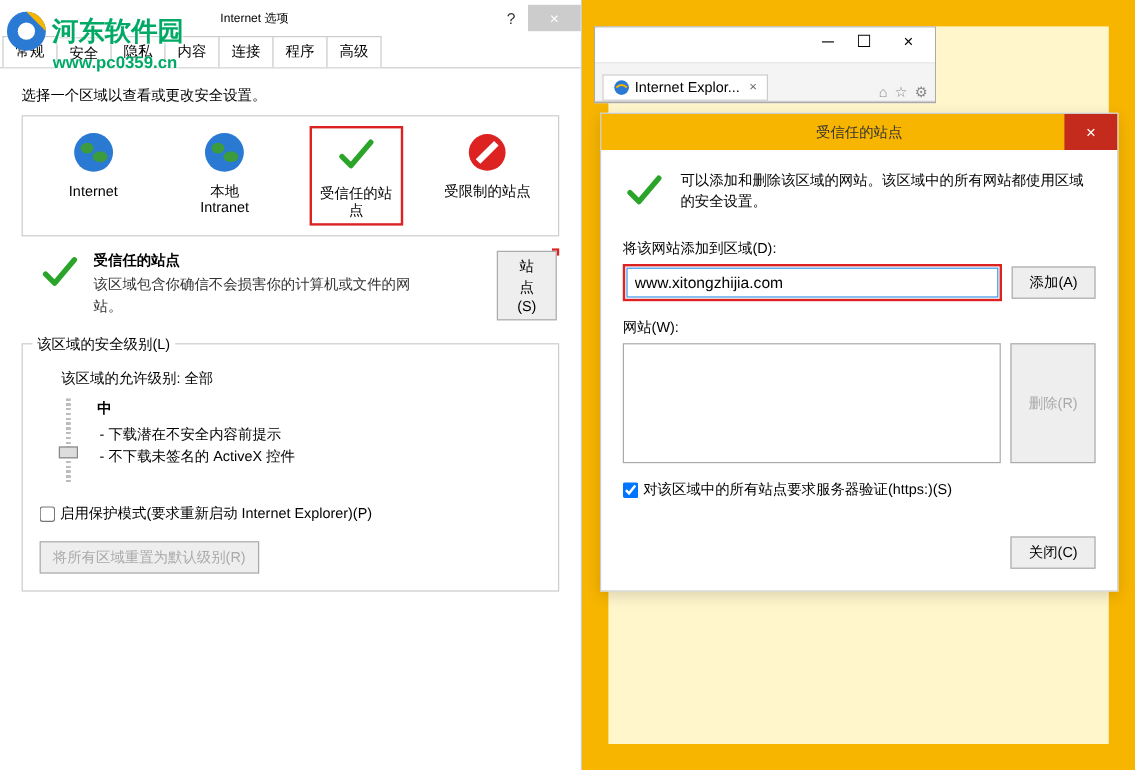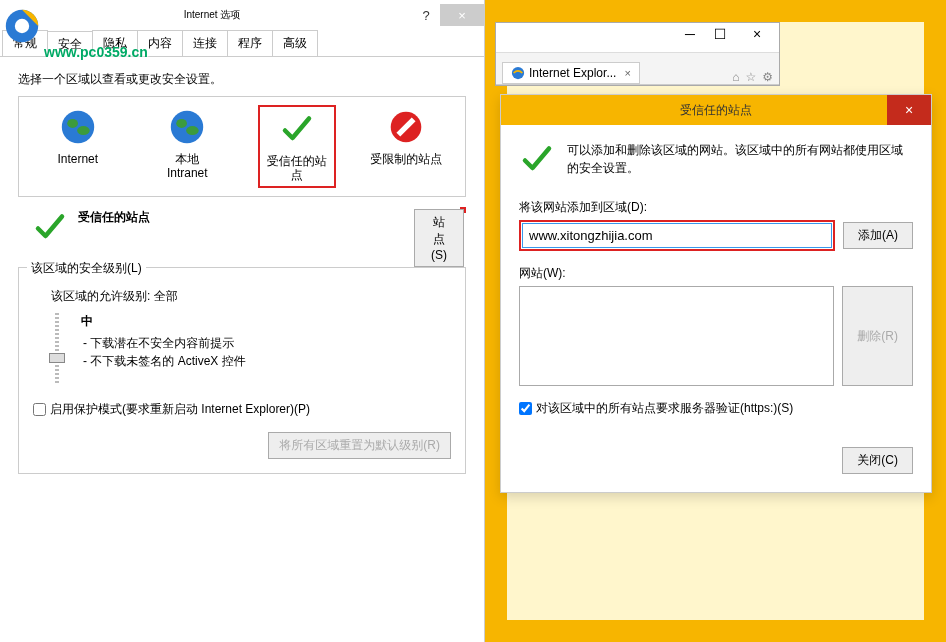--- a/index.html
+++ b/index.html
@@ -48,21 +48,21 @@
 .slider .thumb { position: absolute; left: 2px; top: 40px; width: 16px; height: 10px; background: #ddd; border: 1px solid #888; }
 .level-detail { flex: 1; }
 .level-detail .lname { font-weight: bold; margin-bottom: 4px; }
 .level-detail .lline { margin-left: 2px; line-height: 18px; }
 
 .protect-row { display: flex; align-items: center; margin-top: 18px; }
 .protect-row input { margin-right: 4px; }
 .btn-row { display: flex; justify-content: flex-end; gap: 8px; margin-top: -30px; }
 .btn { padding: 4px 10px; border: 1px solid #aaa; background: #eee; }
 .btn.disabled { color: #aaa; }
-.reset-row { display: flex; justify-content: flex-end; margin-top: 14px; }
+.reset-row { display: flex; justify-content: flex-start; margin-top: 14px; }
 
 
 .right-bg { position: absolute; left: 485px; top: 0; width: 461px; height: 642px; background: #f7b500; }
 .right-bg-inner { position: absolute; left: 22px; top: 22px; right: 22px; bottom: 22px; background: #fff6cc; }
 
 .ie-window { position: absolute; left: 495px; top: 22px; width: 285px; background: #fff; border: 1px solid #aaa; }
 .ie-titlebar { height: 30px; display: flex; justify-content: flex-end; background: #fff; border-bottom: 1px solid #ddd; }
 .ie-titlebar .wbtn { width: 30px; height: 22px; display: flex; align-items: center; justify-content: center; font-size: 14px; }
 .ie-titlebar .wbtn.close { width: 44px; }
 .ie-tab-row { height: 32px; display: flex; align-items: flex-end; padding: 0 6px; background: #f4f4f4; border-bottom: 1px solid #ccc; }
@@ -97,21 +97,21 @@
 </style>
 </head>
 <body>
 
 <div class="watermark">
   <svg class="logo" viewBox="0 0 40 40">
       <circle cx="20" cy="20" r="18" fill="#2a7ad4"></circle>
       <path d="M20 2 A18 18 0 0 1 38 20" fill="#f7b500"></path>
       <circle cx="20" cy="20" r="8" fill="#fff"></circle>
     </svg>
-  <br>
+  <span class="txt">河东软件园</span><br>
   <span class="url">www.pc0359.cn</span>
 </div>
 
 <div class="right-bg">
   <div class="right-bg-inner"></div>
 </div>
 
 <div class="dlg-left">
   <div class="titlebar">
     <span class="title">Internet 选项</span>
@@ -150,20 +150,21 @@
             <rect x="8" y="17" width="24" height="6" transform="rotate(-45 20 20)"></rect>
           </svg><div class="zone-txt">受限制的站点</div></div>
       </div>
 
     <div class="zone-desc">
       <svg class="check" viewBox="0 0 48 48">
           <path d="M8 26 L18 36 L40 10"></path>
         </svg>
       <div class="txtcol">
         <div class="dtitle">受信任的站点</div>
+        <div class="ddesc">该区域包含你确信不会损害你的计算机或文件的网站。</div>
       </div>
       <div class="sites-btn-wrap">
         <button class="sites-btn">站点(S)</button>
       </div>
     </div>
 
     <div class="fieldset">
       <span class="legend">该区域的安全级别(L)</span>
       <div class="level-row">该区域的允许级别: 全部</div>
       <div class="slider-area">

